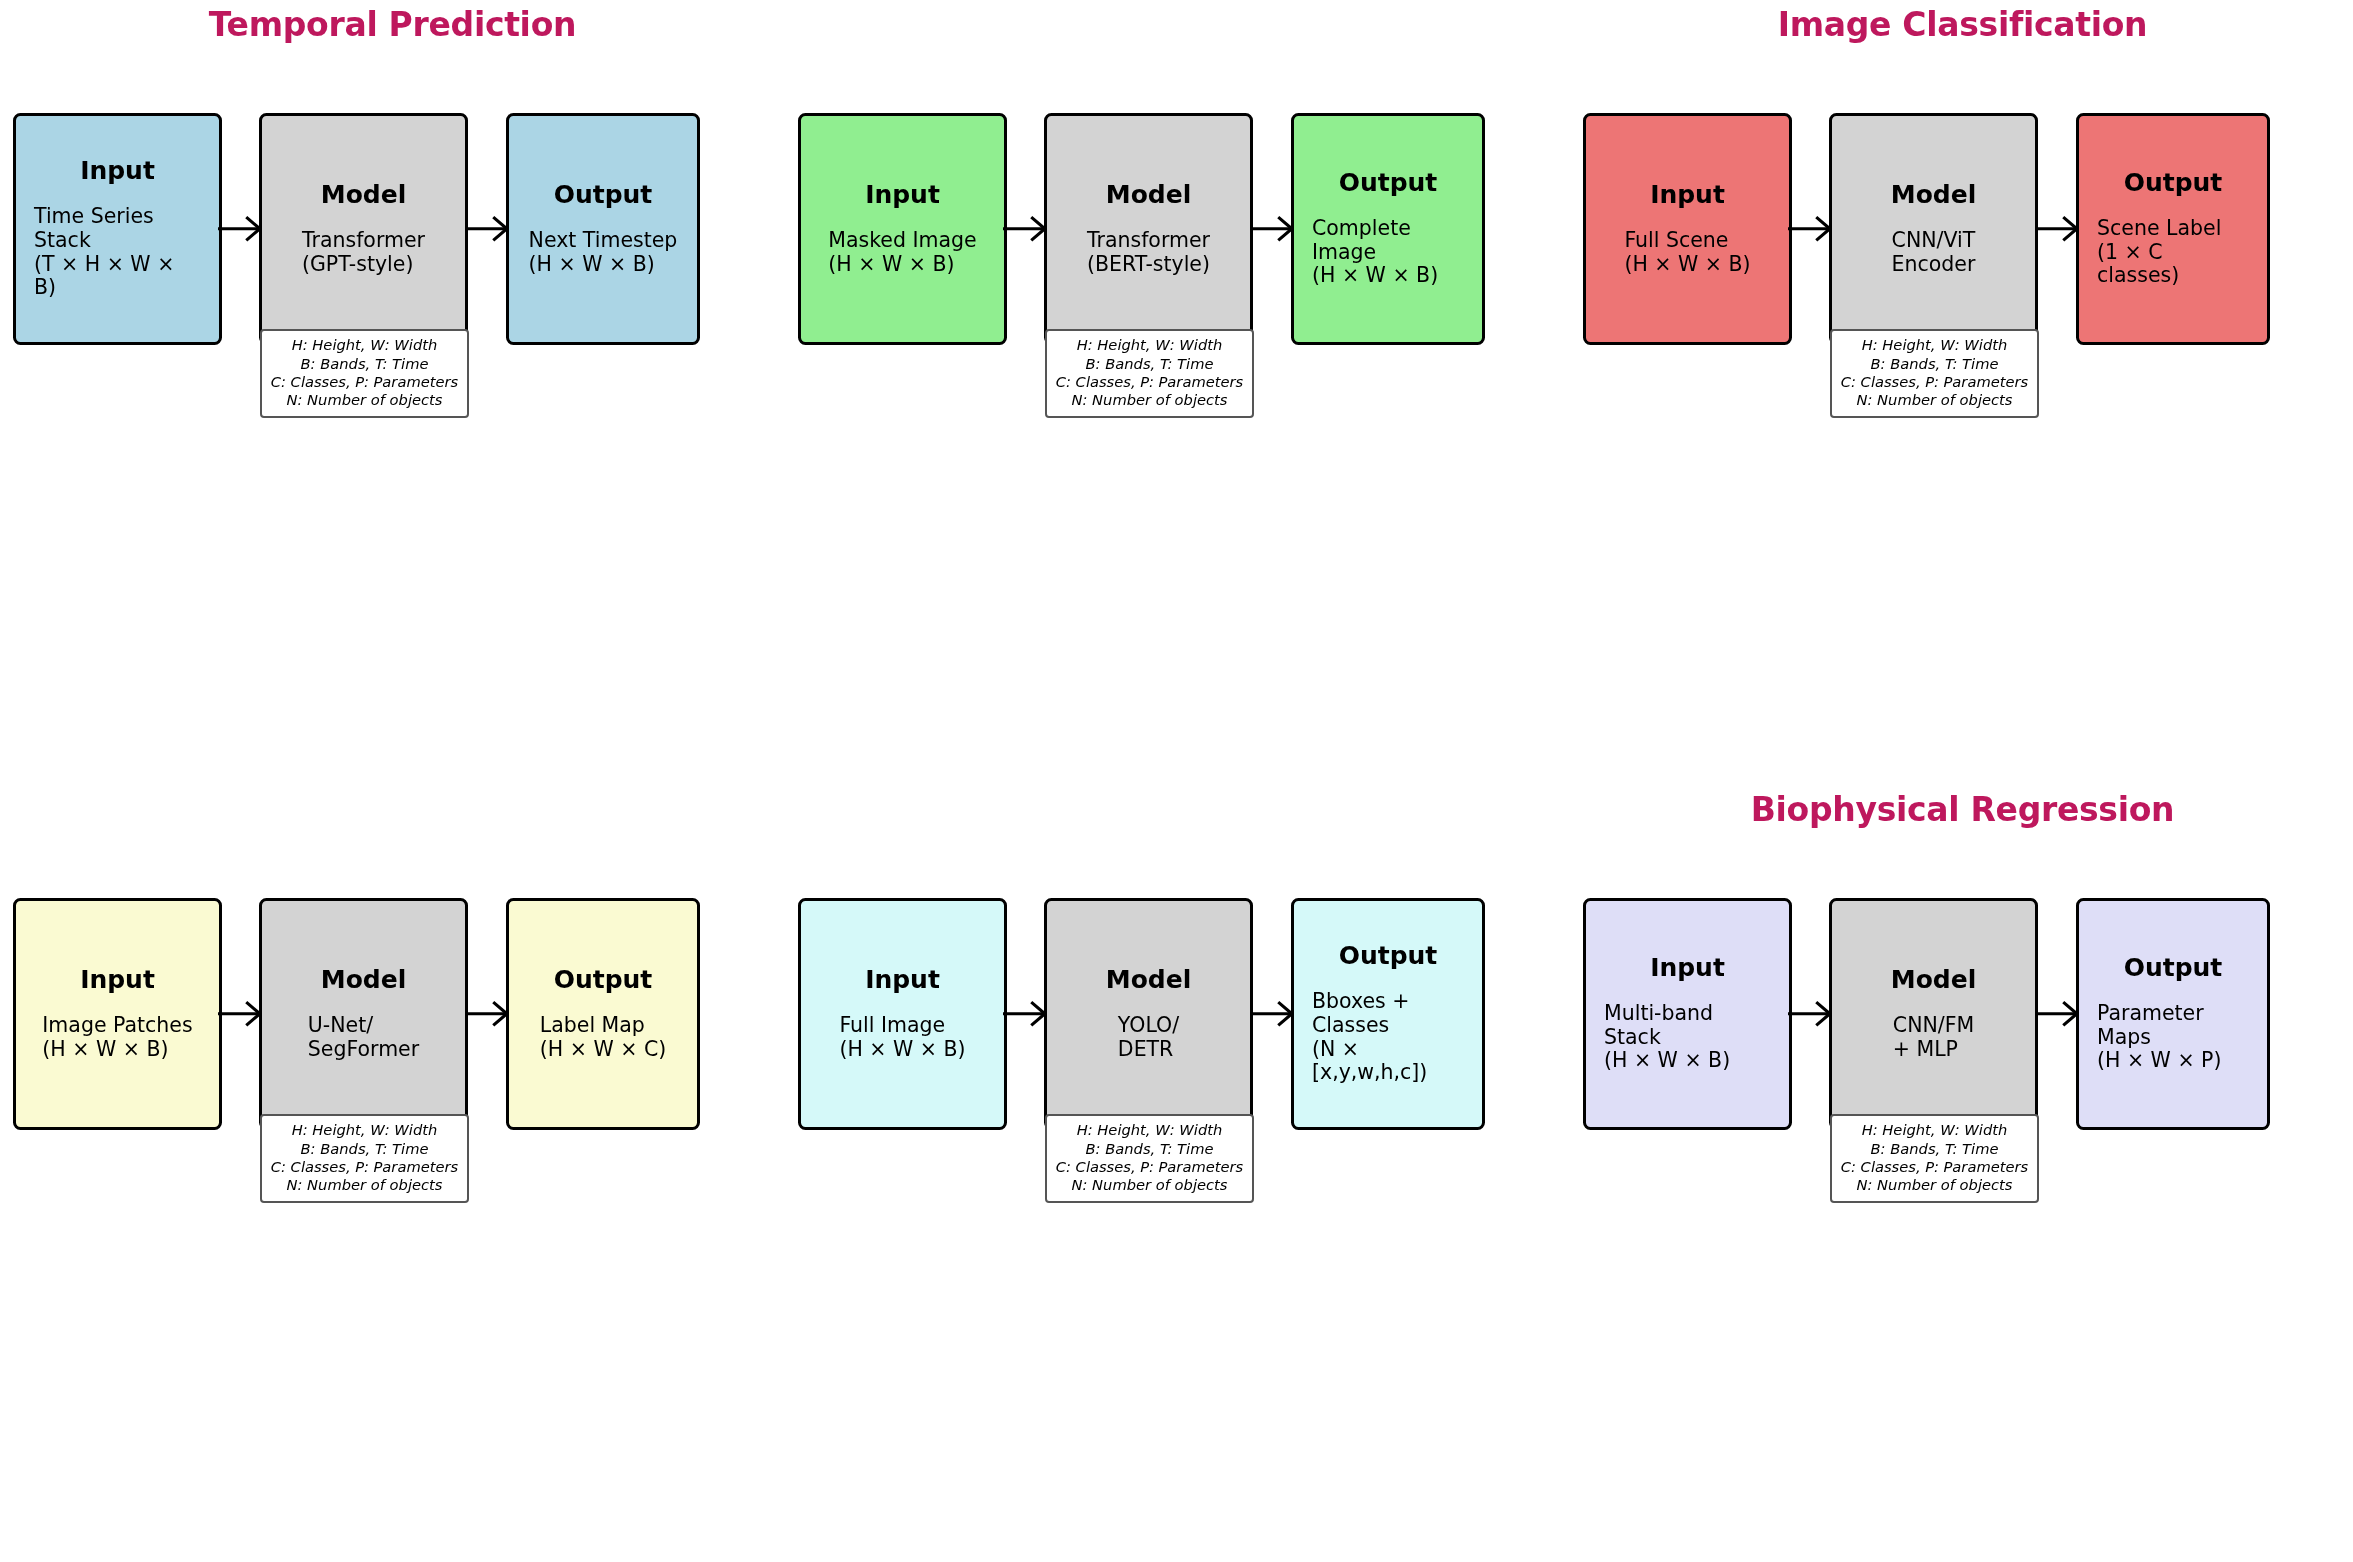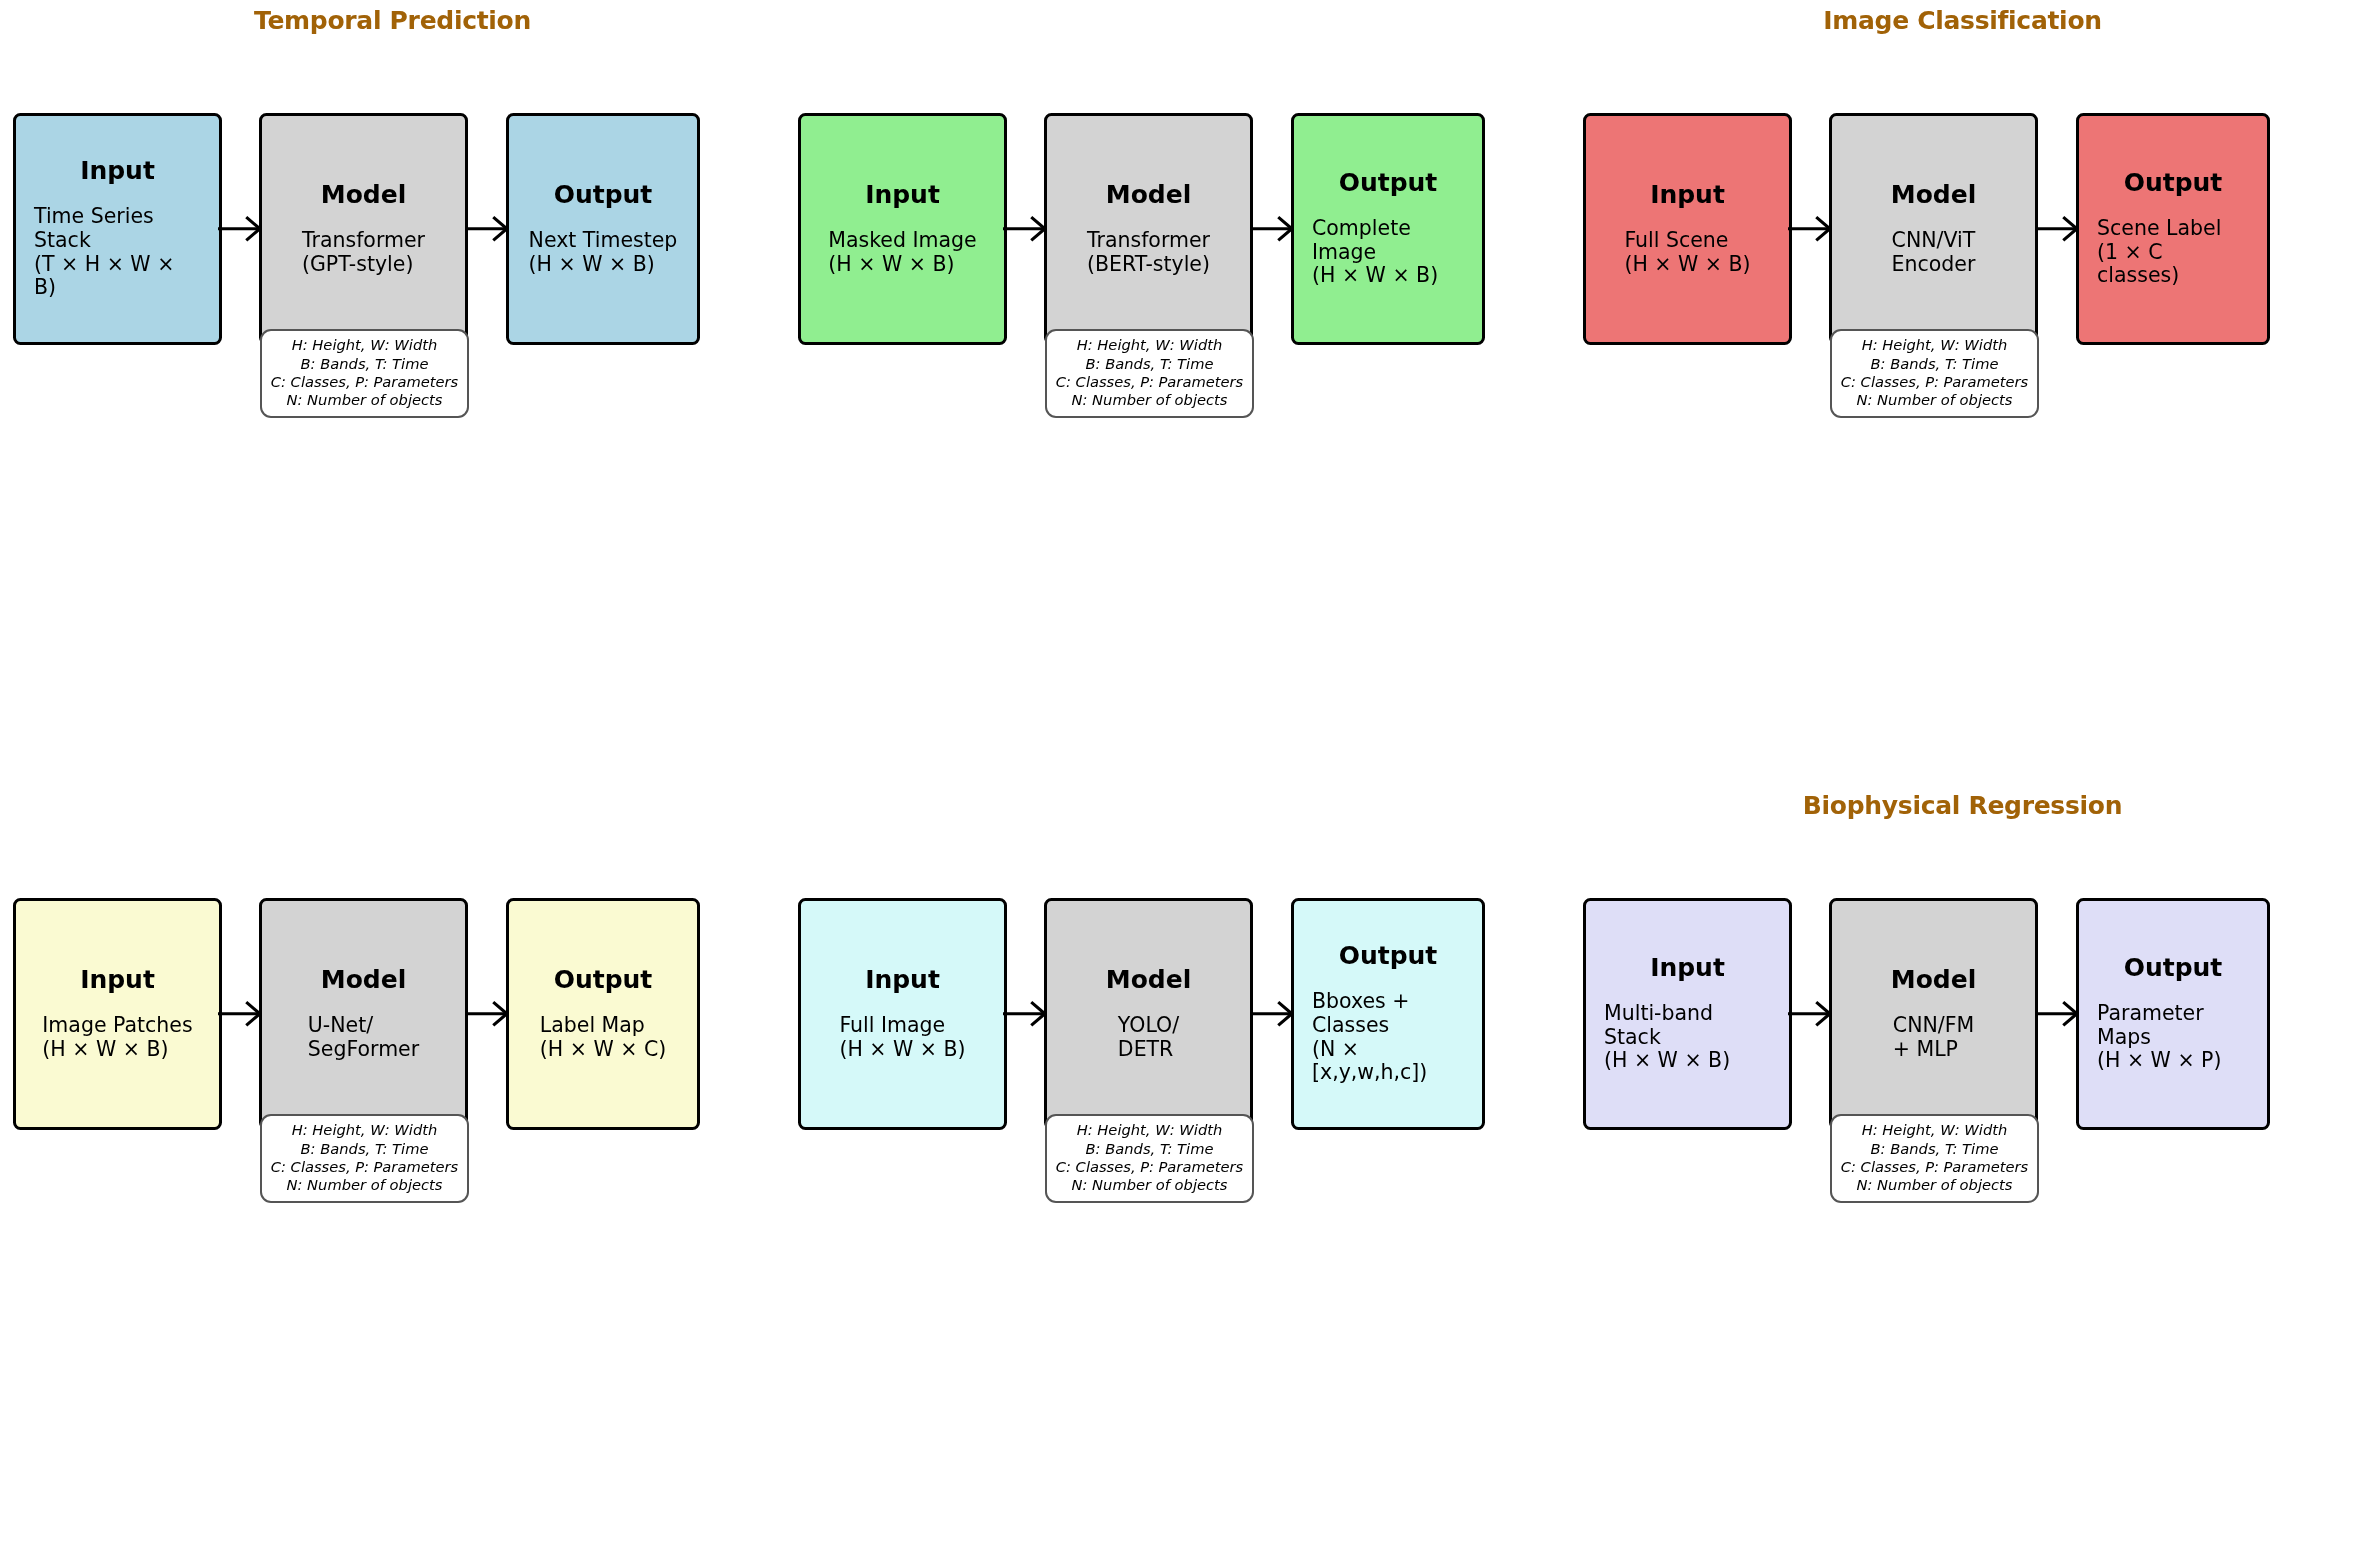--- a/index.html
+++ b/index.html
@@ -26,25 +26,25 @@
   .panel {
     position: relative;
   }
 
   
   .panel-title {
     position: absolute;
     left: 0; right: 0;
     top: 8.4px;
     text-align: center;
-    font-size: 25px;
+    font-size: 33px;
     font-weight: bold;
     font-family: "DejaVu Sans", sans-serif;
     letter-spacing: -0.3px;
-    color: #a16207;
+    color: #be185d;
     line-height: 1;
   }
 
   
   .flow {
     position: absolute;
     left: 13px;
     top: 113px;
     width: 732px;
     height: 232px;
@@ -95,21 +95,21 @@
   .arrow svg { display: block; width: 100%; height: 100%; overflow: visible; }
 
   
   .legend {
     position: absolute;
     left: 260px;
     top: 329px;
     width: 209px;
     box-sizing: border-box;
     border: 2.1px solid #555555;
-    border-radius: 11px;
+    border-radius: 4px;
     background: #ffffff;
     padding: 5.3px 2.1px 6.3px 2.1px;
     text-align: center;
     font-style: italic;
     font-size: 14.7px;
     line-height: 1.25;
     color: #000000;
     white-space: pre-line;
   }
 

